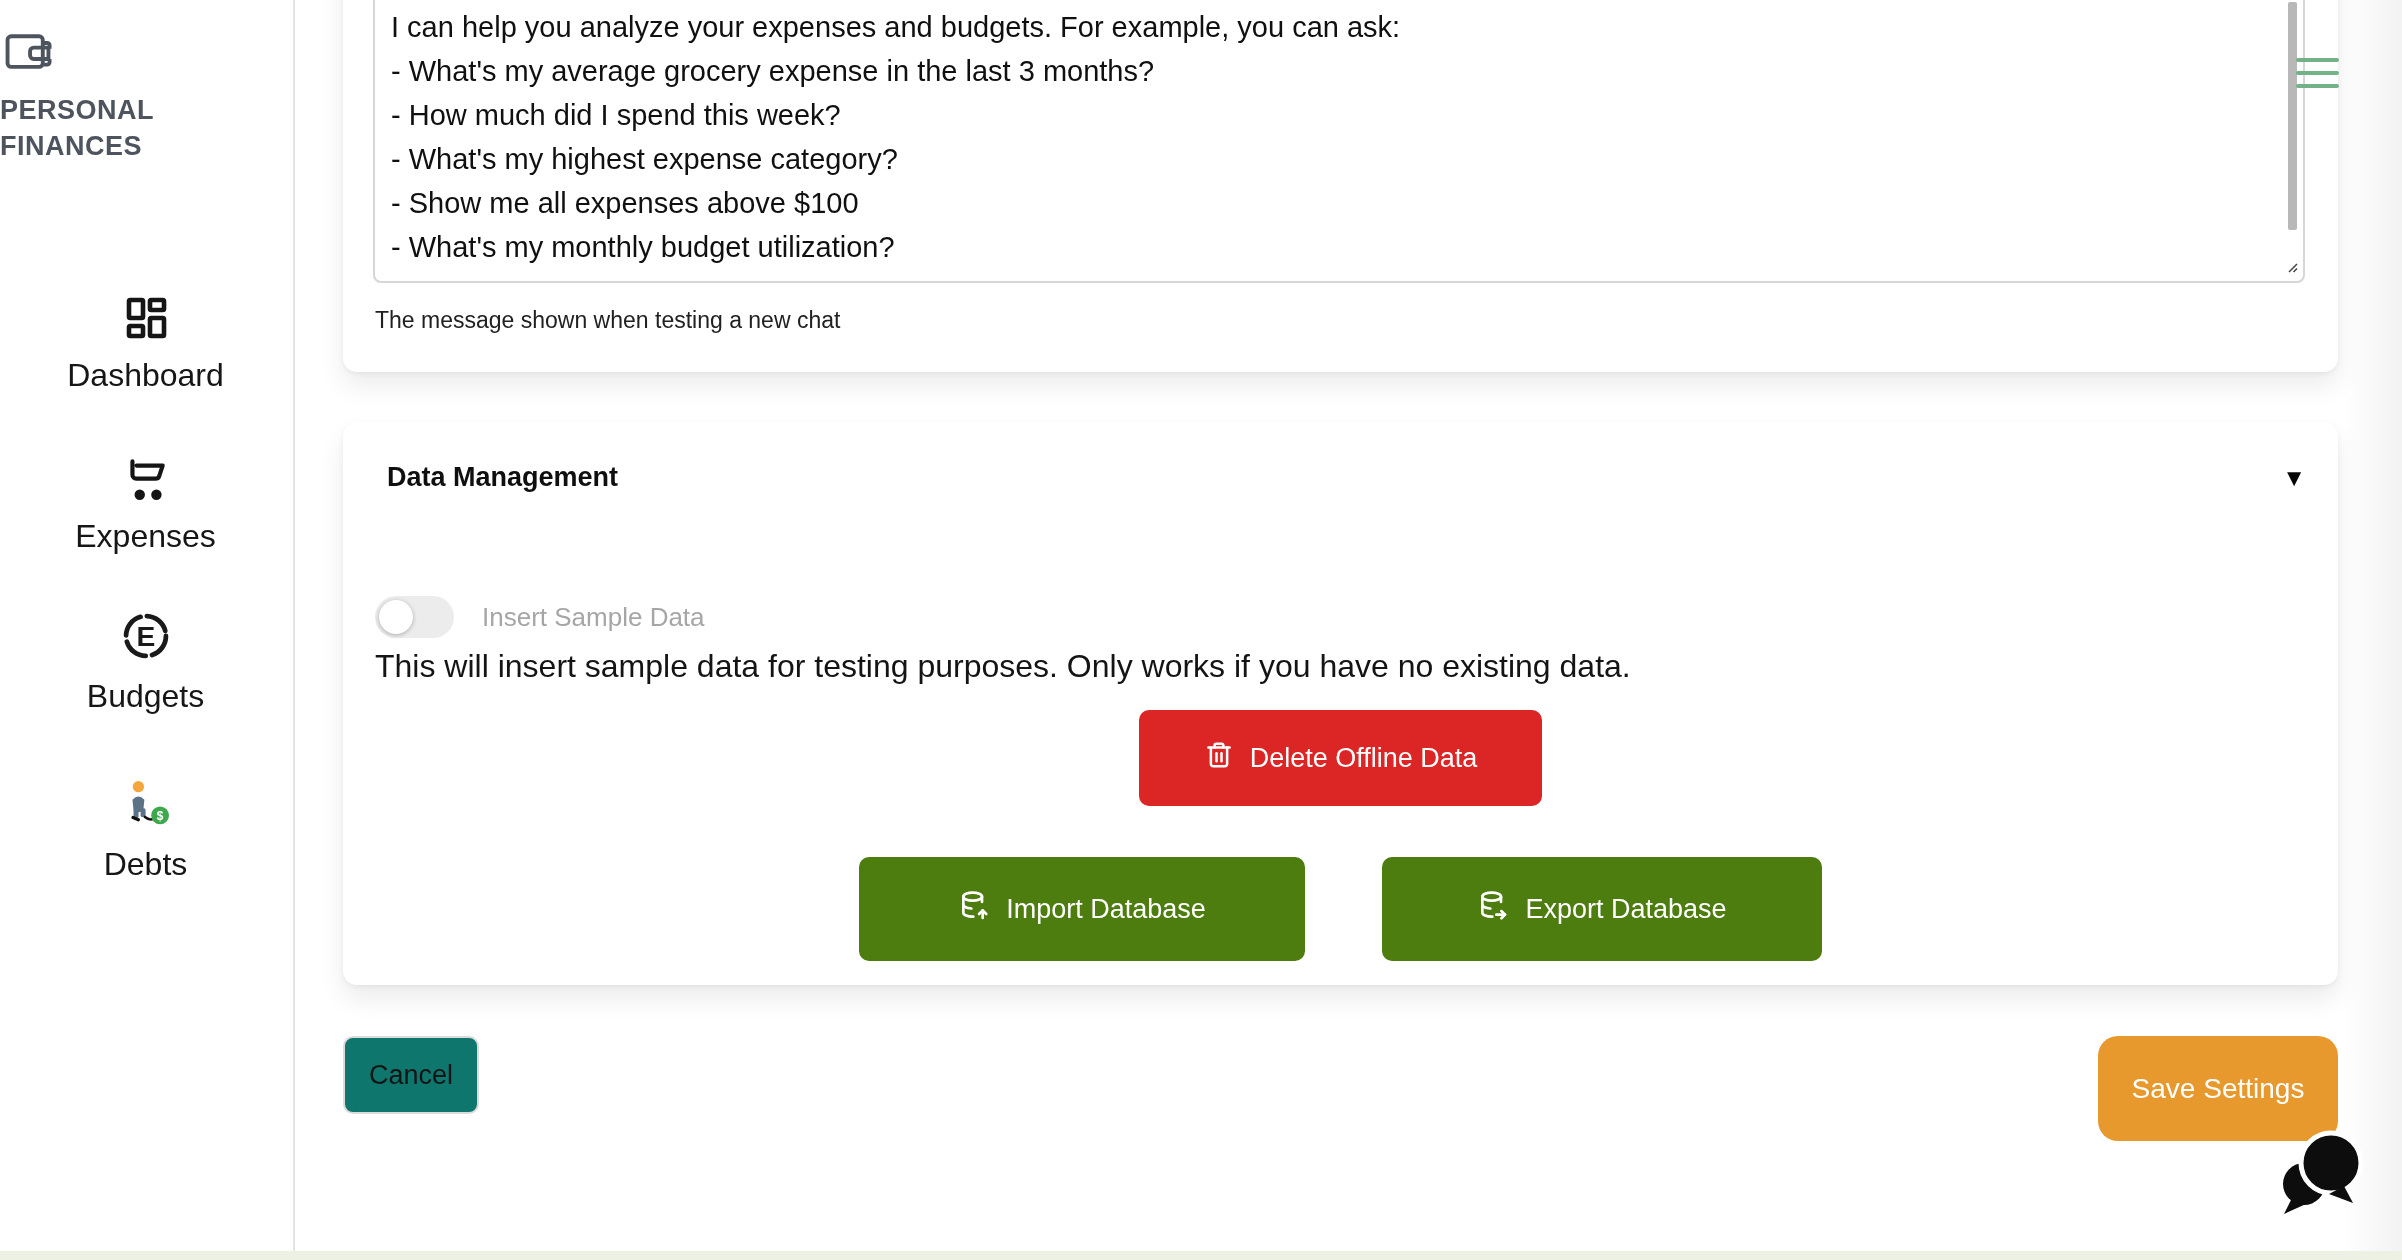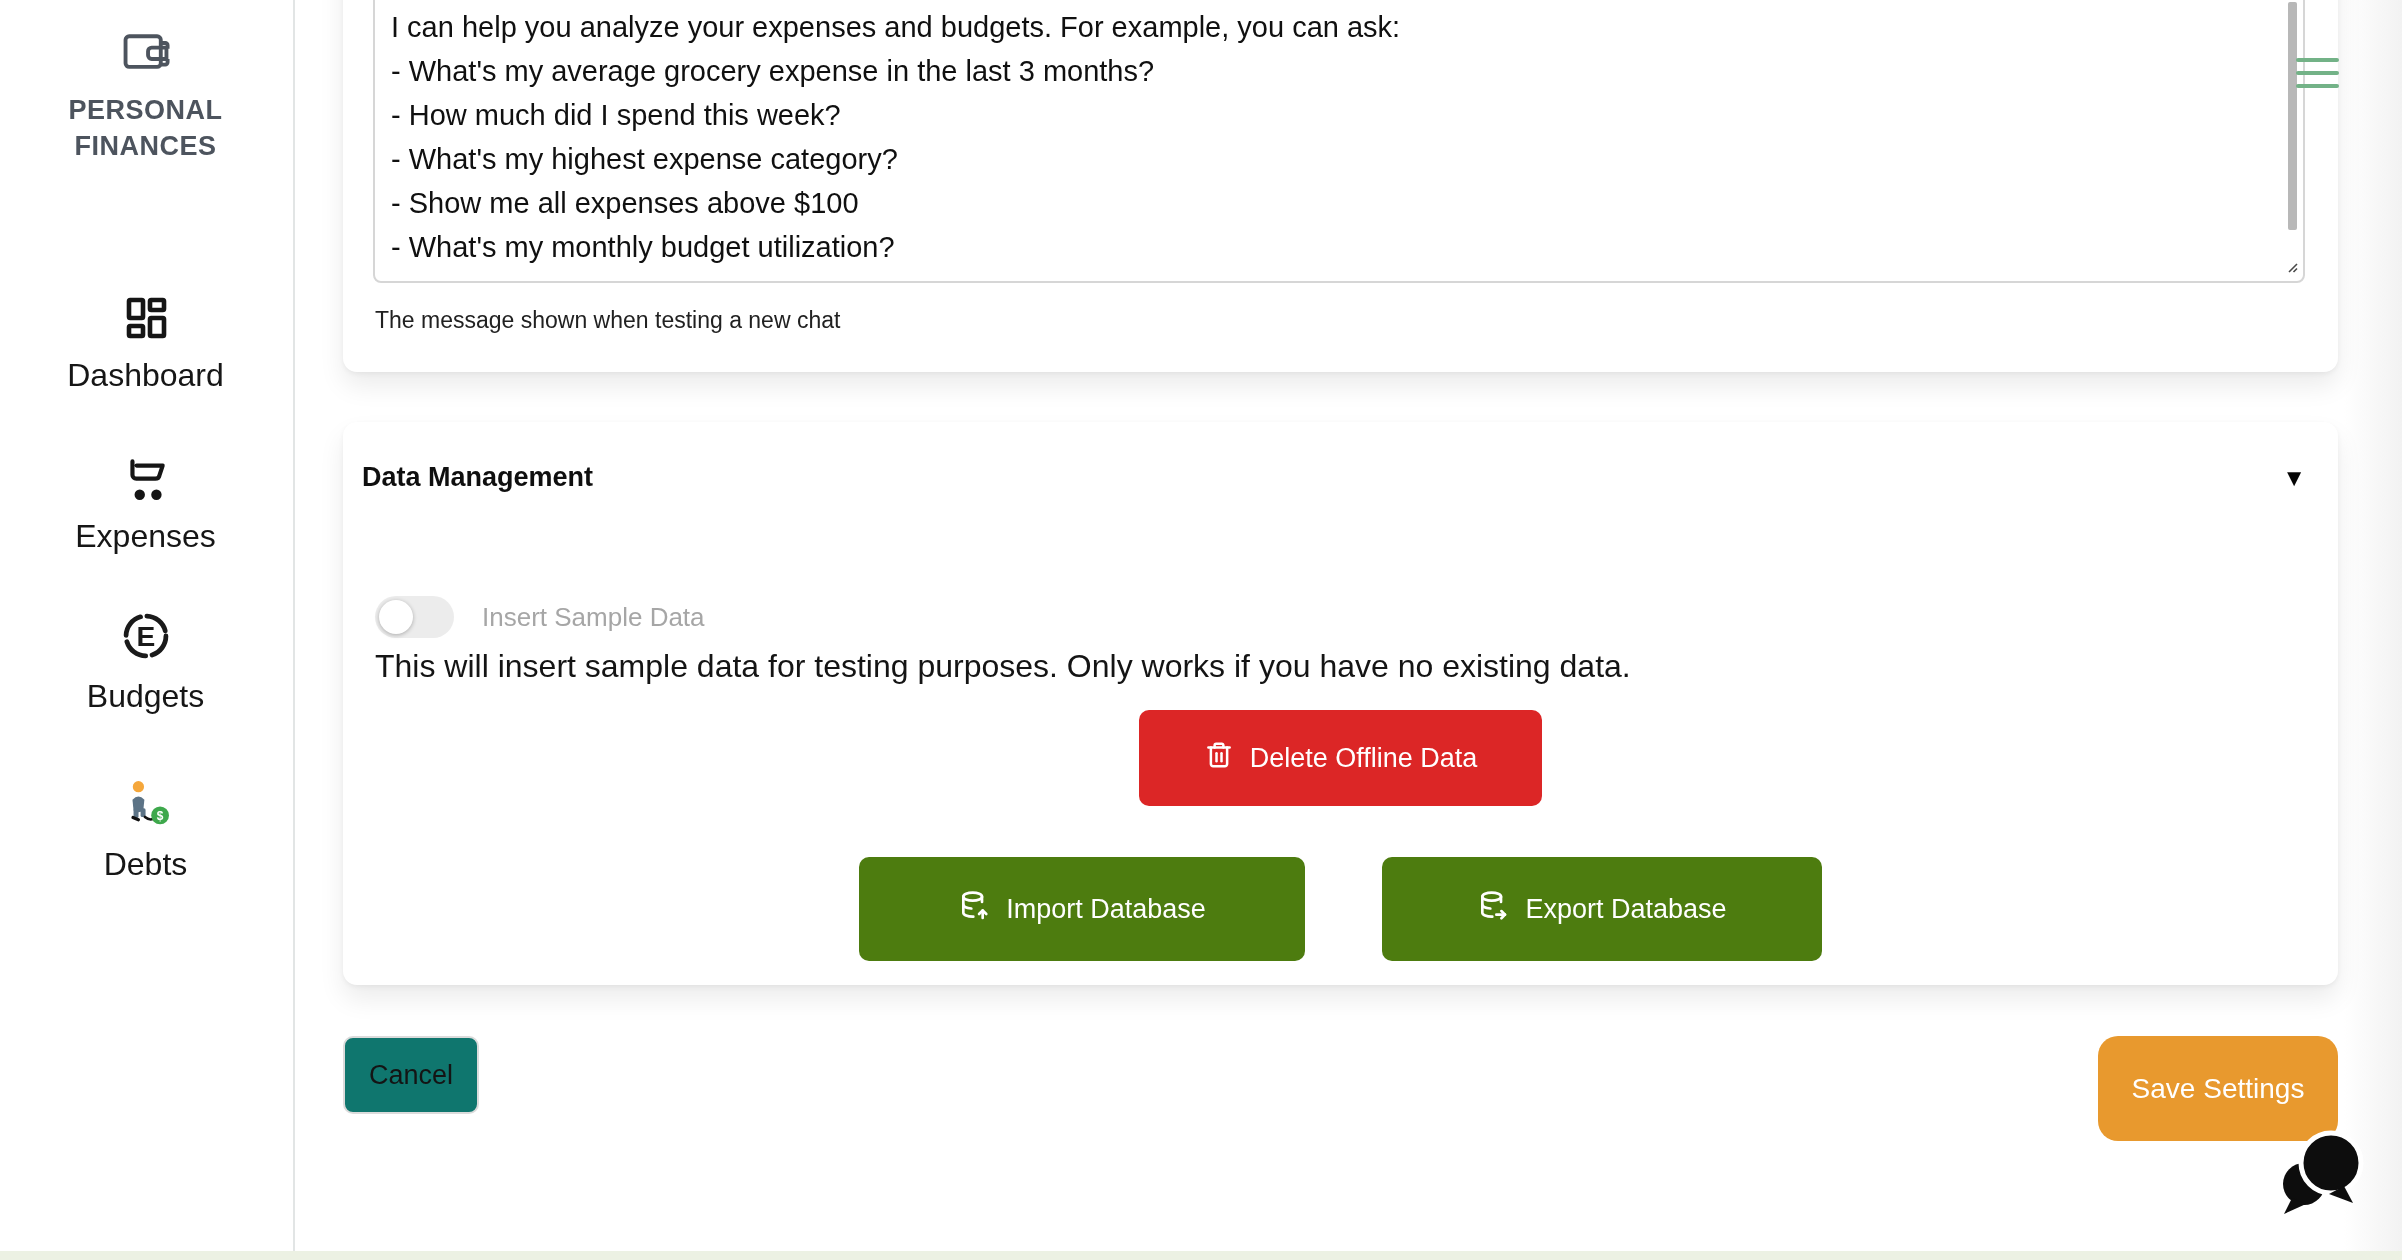--- a/index.html
+++ b/index.html
@@ -3,21 +3,21 @@
 <meta charset="utf-8">
 <style>
   * { margin:0; padding:0; box-sizing:border-box; }
   html,body { width:2402px; height:1260px; overflow:hidden; background:#fff;
               font-family:"Liberation Sans", sans-serif; }
   .stage { position:relative; width:2402px; height:1260px; background:#fff; }
 
   
   .sidebar { position:absolute; left:0; top:0; width:295px; height:1252px;
              background:#fff; border-right:2px solid #e2e5e5; }
-  .logo-wrap { position:absolute; top:26px; left:0; right:2px; text-align:center; }
+  .logo-wrap { position:absolute; top:26px; left:0; right:2px; }
   .logo-title { margin-top:12px; font-size:27px; font-weight:700; color:#4d545e;
                 letter-spacing:.5px; line-height:36px; }
   .nav-item { position:absolute; left:0; right:2px; text-align:center; cursor:pointer; }
   .nav-label { display:block; margin-top:12px; font-size:32px; color:#161616; }
   .nav-ico { display:inline-block; }
 
   
   .card { position:absolute; left:343px; width:1995px; background:#fff; border-radius:14px;
           box-shadow:0 2px 5px rgba(0,0,0,.05), 0 14px 26px rgba(0,0,0,.08); }
   .card-message { top:-60px; height:432px; }
@@ -27,21 +27,21 @@
   .ta { position:absolute; left:30px; top:10px; width:1932px; height:333px;
         border:2px solid #d6d6d6; border-radius:8px; background:#fff; overflow:hidden; }
   .ta-text { position:absolute; left:16px; right:24px; top:53px; font-size:29px;
              line-height:44px; color:#101010; white-space:pre-line; }
   .ta-scroll { position:absolute; right:6px; top:50px; width:9px; height:228px;
                background:#b8b8b8; border-radius:2px; }
   .ta-resize { position:absolute; right:4px; bottom:3px; }
   .help-text { position:absolute; left:32px; top:367px; font-size:23px; color:#212121; }
 
   
-  .dm-head { position:absolute; top:40px; left:19px; right:32px; height:36px; }
+  .dm-head { position:absolute; top:40px; left:44px; right:32px; height:36px; }
   .dm-title { font-size:27px; font-weight:700; color:#0f0f0f; }
   .dm-chevron { position:absolute; right:0; top:2px; font-size:24px; color:#050505; cursor:pointer; }
 
   .toggle-row { position:absolute; top:174px; left:32px; display:flex; align-items:center; }
   .toggle { position:relative; width:79px; height:42px; background:#ececec; border-radius:21px;
             cursor:pointer; }
   .toggle-knob { position:absolute; left:4px; top:4px; width:34px; height:34px; border-radius:50%;
                  background:#fff; box-shadow:0 1px 4px rgba(0,0,0,.28); }
   .toggle-label { margin-left:28px; font-size:26px; color:#a6a6a6; }
   .toggle-desc { position:absolute; top:226px; left:32px; font-size:32px; color:#141414; }

